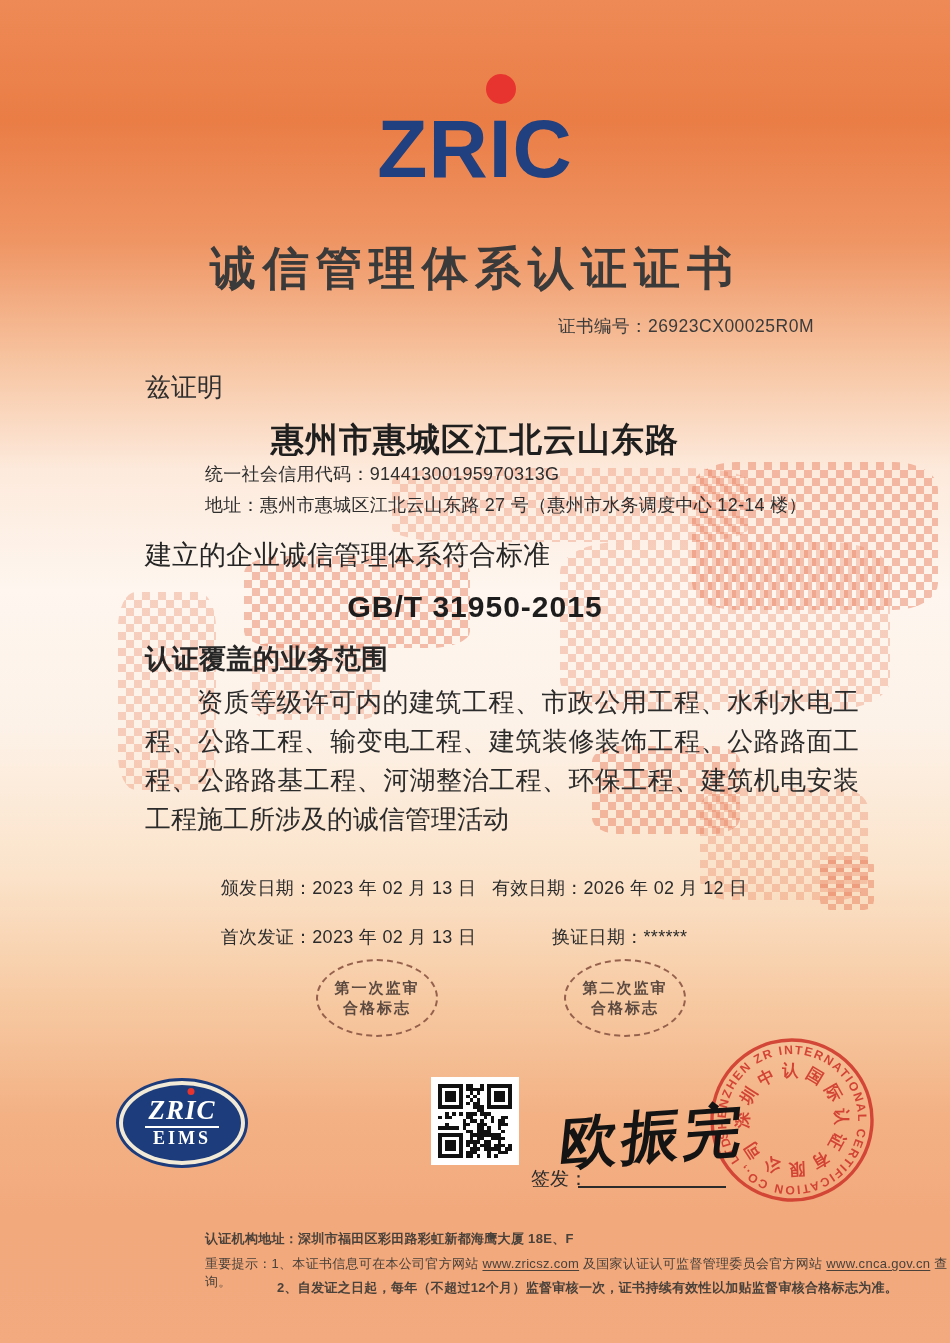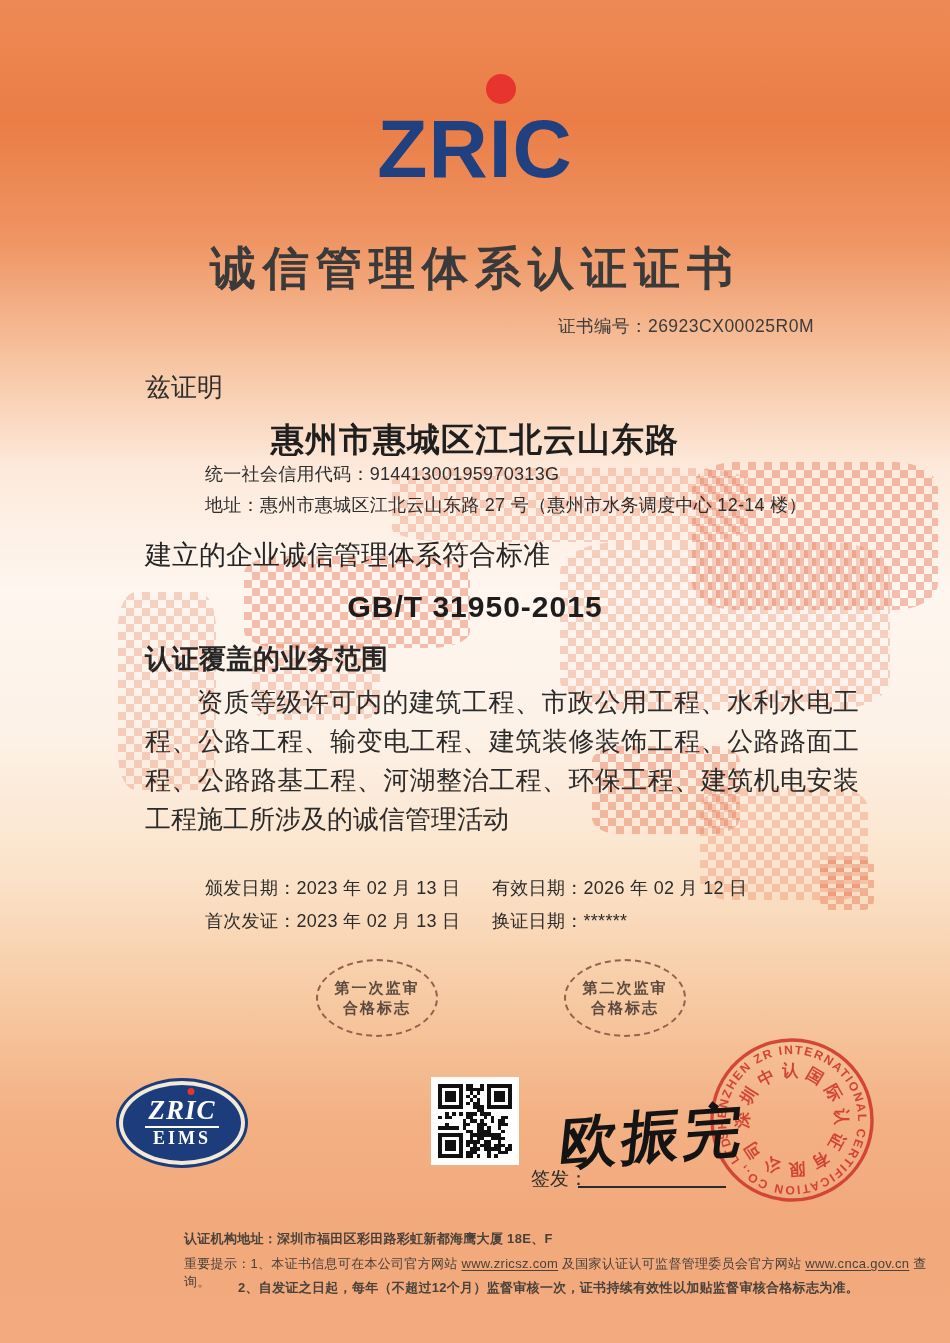--- a/index.html
+++ b/index.html
@@ -46,22 +46,22 @@
   .standard-intro{position:absolute;top:537px;left:145px;font-size:27px;font-weight:400;color:#262626;z-index:2;}
   .standard-code{position:absolute;top:590px;left:0;width:100%;text-align:center;font-size:30px;font-weight:800;color:#1d1d1d;letter-spacing:1px;z-index:2;}
   .scope-title{position:absolute;top:641px;left:145px;font-size:27px;font-weight:600;color:#262626;z-index:2;}
   .scope-text{
     position:absolute;top:683px;left:145px;width:714px;z-index:2;
     font-size:26px;line-height:39px;color:#2b2b2b;text-align:justify;text-indent:2em;font-weight:500;
   }
   
   .dates{
     position:absolute;top:876px;left:205px;z-index:2;
-    display:grid;grid-template-columns:287px auto;row-gap:9px;
-    font-size:18px;color:#2b2b2b;letter-spacing:.3px;
+    display:grid;grid-template-columns:287px auto;row-gap:25px;
+    font-size:18px;color:#2b2b2b;letter-spacing:.3px;text-align:center;
   }
   
   .audit{
     position:absolute;z-index:2;width:118px;height:74px;border:2px dashed #95604c;border-radius:50%;
     display:flex;flex-direction:column;align-items:center;justify-content:center;
     font-size:15px;color:#5c4a40;line-height:20px;letter-spacing:2px;font-weight:600;
   }
   .audit-1{left:316px;top:959px;}
   .audit-2{left:564px;top:959px;}
   
@@ -86,24 +86,24 @@
   .sign-label{position:absolute;left:531px;top:1166px;font-size:19px;color:#2b2b2b;z-index:3;}
   .sign-line{position:absolute;left:578px;top:1186px;width:148px;border-bottom:2px solid #2b2b2b;z-index:2;}
   .sign-name{
     position:absolute;left:560px;top:1098px;z-index:3;
     font-size:58px;color:#141414;font-weight:800;
     font-family:"DejaVu Serif","Liberation Serif",serif;
     transform:rotate(-4deg) skewX(-10deg);letter-spacing:4px;white-space:nowrap;
   }
   .stamp{position:absolute;left:706px;top:1034px;z-index:2;}
   
-  .foot{position:absolute;z-index:2;color:#49413a;font-size:13px;letter-spacing:.3px;}
+  .foot{position:absolute;z-index:2;color:#49413a;font-size:13px;letter-spacing:.3px;margin-left:21px;}
   .foot-addr{left:184px;top:1230px;font-weight:600;}
   .foot-n1{left:184px;top:1255px;font-weight:400;}
-  .foot-n2{left:238px;top:1279px;font-weight:600;}
+  .foot-n2{left:256px;top:1279px;font-weight:600;}
   .foot u{text-underline-offset:2px;}
 </style>
 </head>
 <body>
 
 <div class="cert">
 
   <div>
     <div class="map-blob" style="left:392px;top:468px;width:356px;height:74px;"></div>
     <div class="map-blob dense" style="left:692px;top:462px;width:246px;height:148px;"></div>

